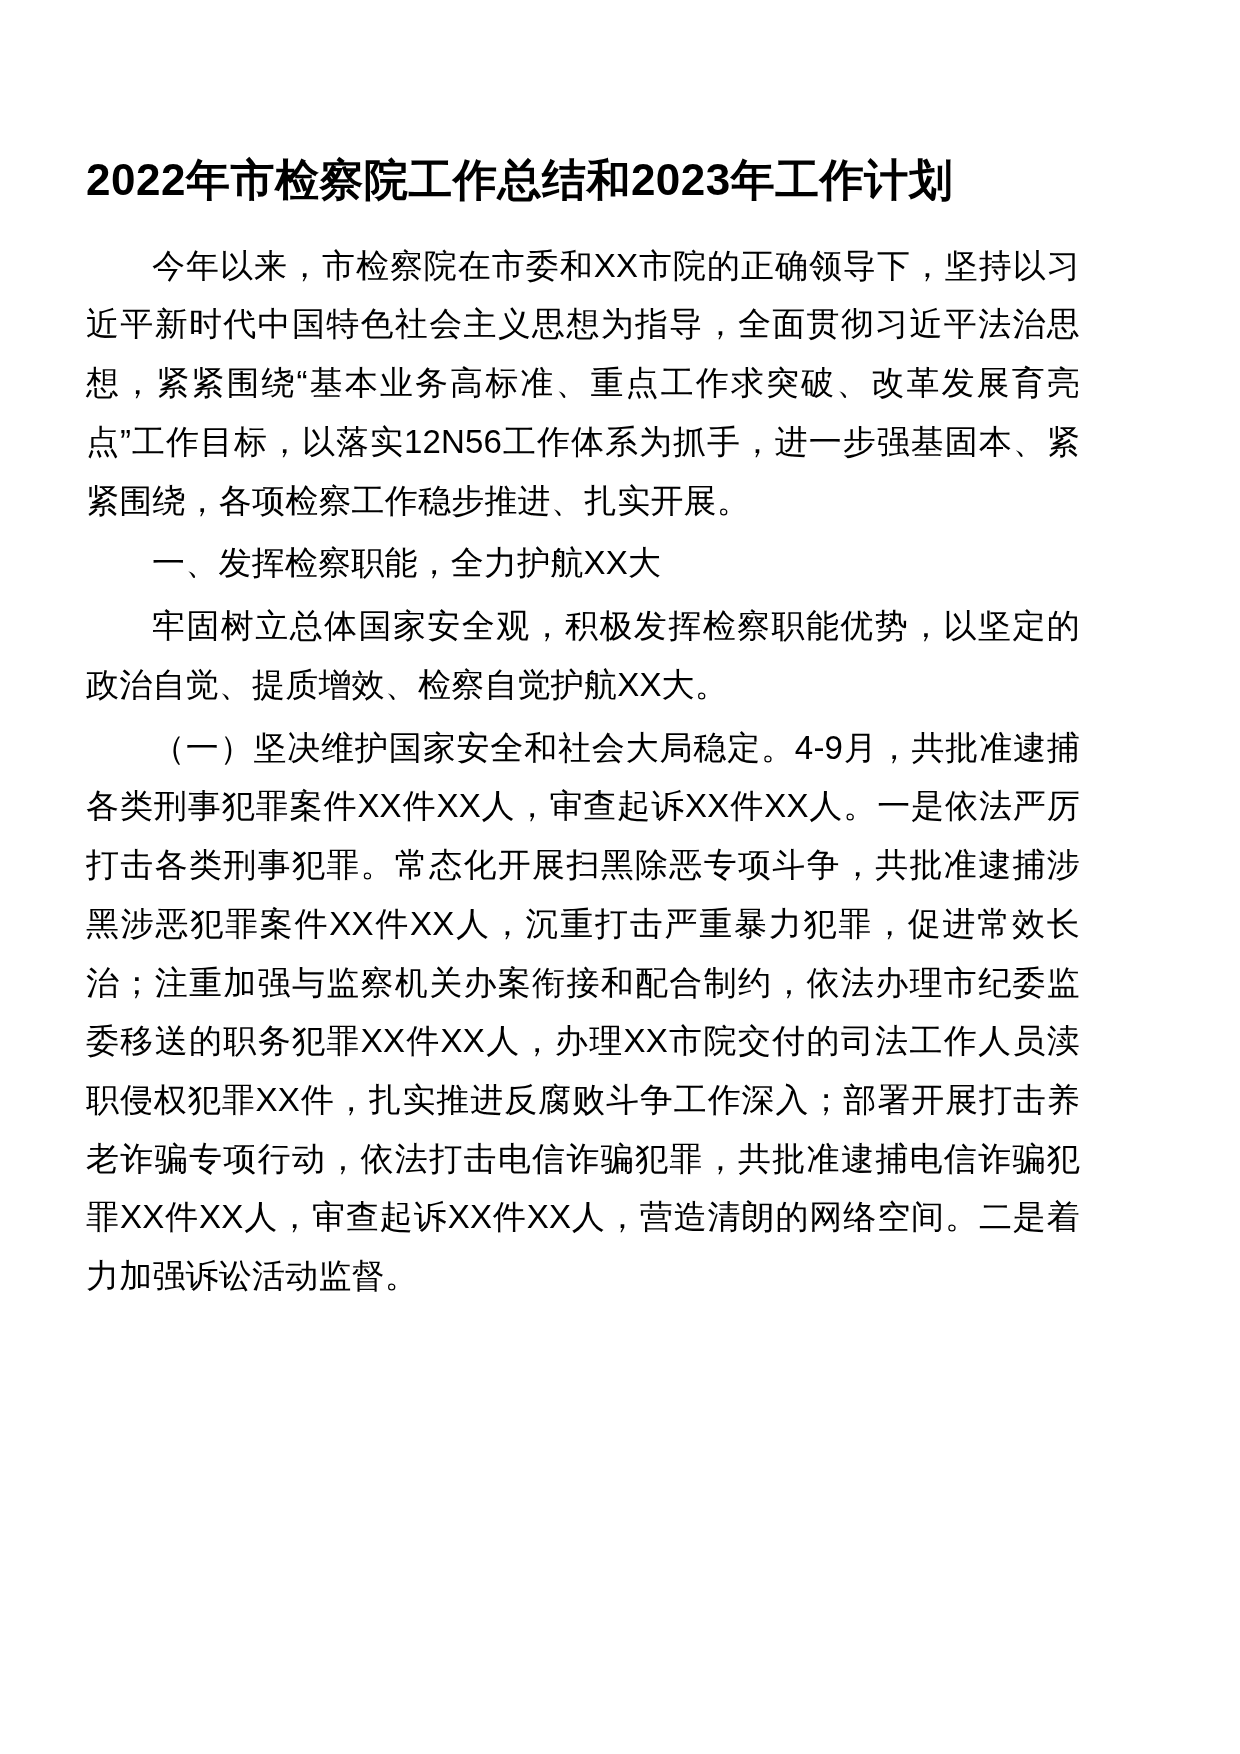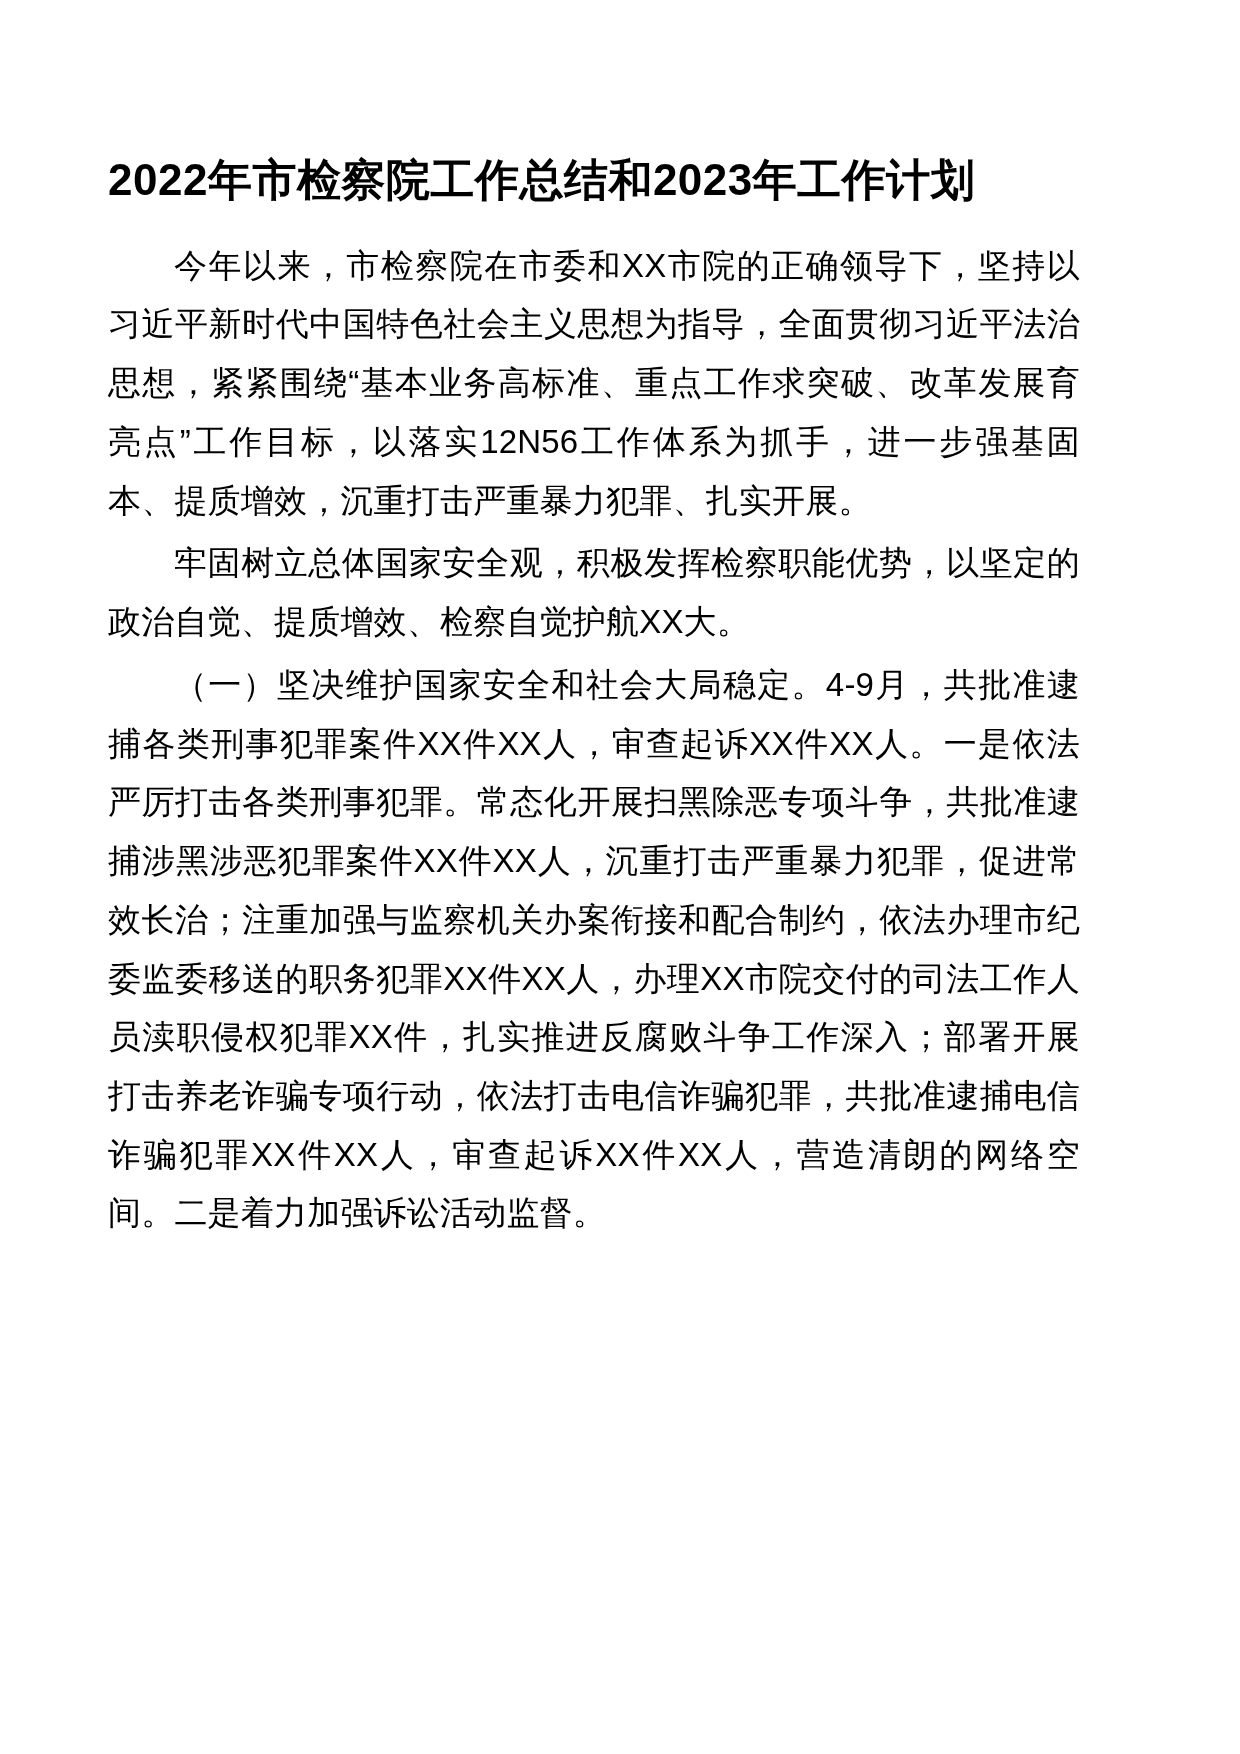--- a/index.html
+++ b/index.html
@@ -11,21 +11,21 @@
     width: 1240px;
     height: 1754px;
     font-family: "Liberation Sans", sans-serif;
     color: #000000;
     overflow: hidden;
   }
   .page {
     box-sizing: border-box;
     width: 1240px;
     height: 1754px;
-    padding: 150px 160px 60px 108px;
+    padding: 150px 160px 60px 86px;
     background: #ffffff;
   }
   .doc-title {
     font-family: "Liberation Sans", sans-serif;
     font-size: 44px;
     font-weight: bold;
     line-height: 1.38;
     letter-spacing: 0.5px;
     margin: 0 0 26px 0;
     text-align: left;
@@ -41,16 +41,17 @@
     text-indent: 66px;
     word-break: break-all;
     letter-spacing: 0.2px;
   }
 </style>
 </head>
 <body>
 
 <div class="page">
   <h1 class="doc-title">2022年市检察院工作总结和2023年工作计划</h1>
-  <p class="para">今年以来，市检察院在市委和XX市院的正确领导下，坚持以习近平新时代中国特色社会主义思想为指导，全面贯彻习近平法治思想，紧紧围绕“基本业务高标准、重点工作求突破、改革发展育亮点”工作目标，以落实12N56工作体系为抓手，进一步强基固本、提质增效，沉重打击严重暴力犯罪、扎实开展。</p>
+  <p class="para">今年以来，市检察院在市委和XX市院的正确领导下，坚持以习近平新时代中国特色社会主义思想为指导，全面贯彻习近平法治思想，紧紧围绕“基本业务高标准、重点工作求突破、改革发展育亮点”工作目标，以落实12N56工作体系为抓手，进一步强基固本、紧紧围绕，各项检察工作稳步推进、扎实开展。</p>
+  <p class="para">一、发挥检察职能，全力护航XX大</p>
   <p class="para">牢固树立总体国家安全观，积极发挥检察职能优势，以坚定的政治自觉、提质增效、检察自觉护航XX大。</p>
   <p class="para">（一）坚决维护国家安全和社会大局稳定。4‑9月，共批准逮捕各类刑事犯罪案件XX件XX人，审查起诉XX件XX人。一是依法严厉打击各类刑事犯罪。常态化开展扫黑除恶专项斗争，共批准逮捕涉黑涉恶犯罪案件XX件XX人，沉重打击严重暴力犯罪，促进常效长治；注重加强与监察机关办案衔接和配合制约，依法办理市纪委监委移送的职务犯罪XX件XX人，办理XX市院交付的司法工作人员渎职侵权犯罪XX件，扎实推进反腐败斗争工作深入；部署开展打击养老诈骗专项行动，依法打击电信诈骗犯罪，共批准逮捕电信诈骗犯罪XX件XX人，审查起诉XX件XX人，营造清朗的网络空间。二是着力加强诉讼活动监督。</p>
 </div>
 
 </body></html>

